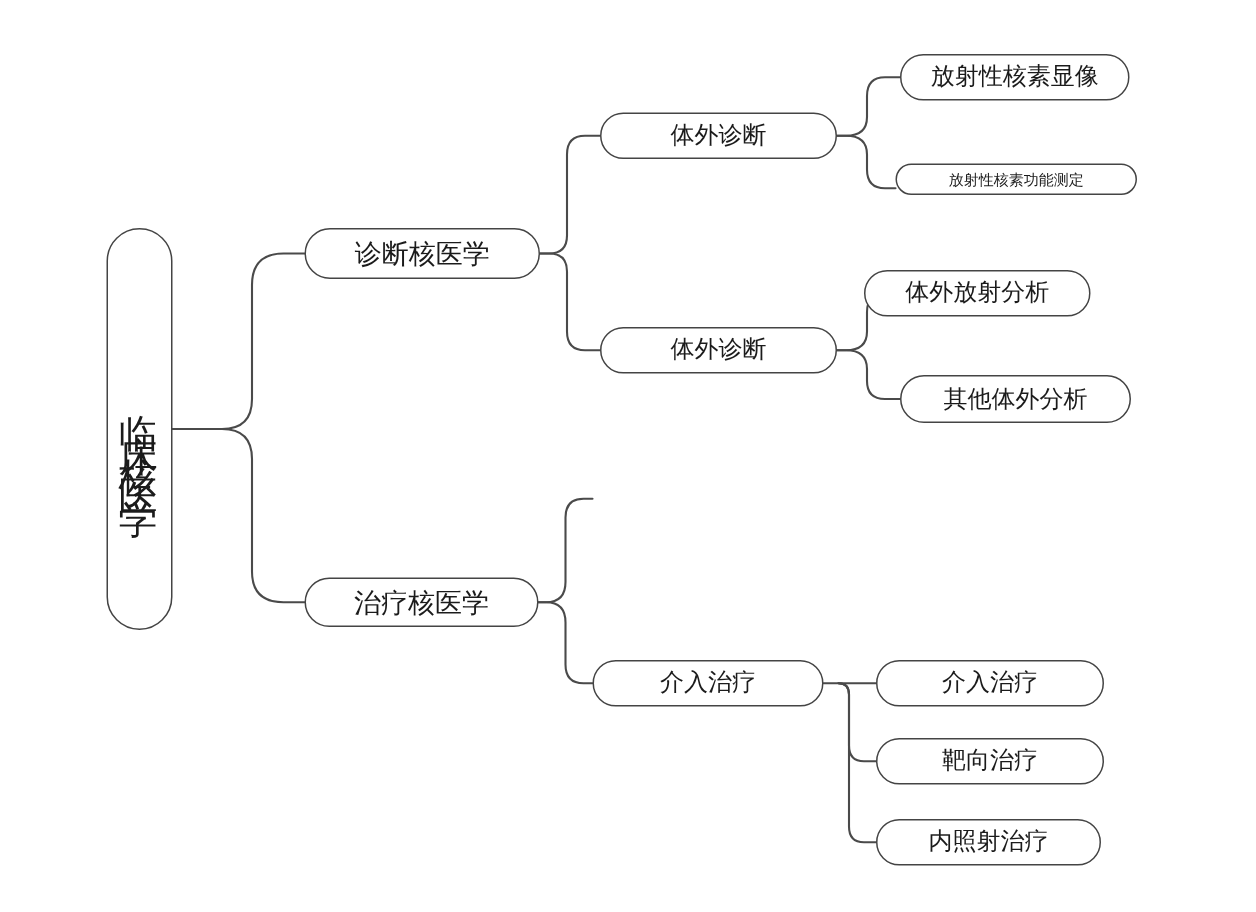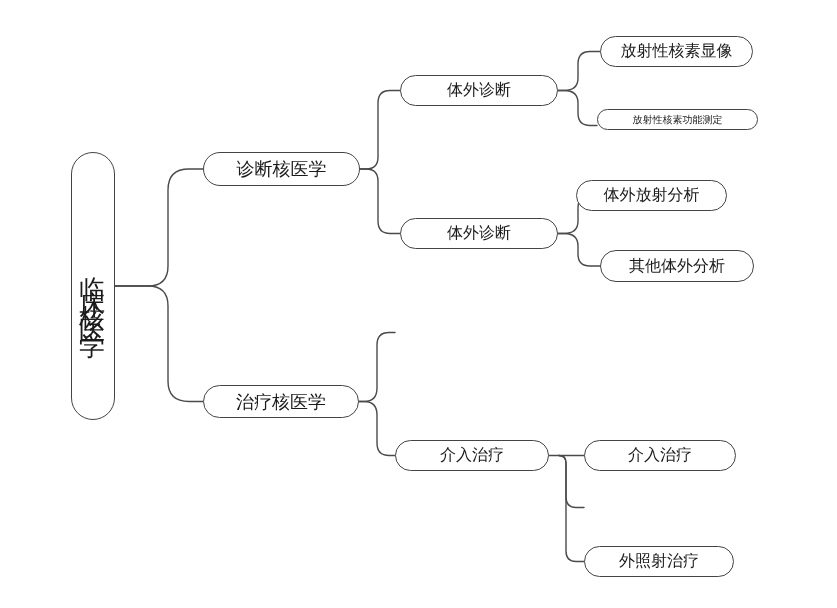--- a/index.html
+++ b/index.html
@@ -110,16 +110,17 @@
 
   <div class="node pill-h node-l3 node-radioassay">体外放射分析</div>
 
   <div class="node pill-h node-l3 node-otherassay">其他体外分析</div>
 
 
   <div class="node pill-h node-l3 node-internal">介入治疗</div>
 
   <div class="node pill-h node-l3 node-interv">介入治疗</div>
 
+  <div class="node pill-h node-l3 node-targeted">靶向治疗</div>
 
-  <div class="node pill-h node-l3 node-mediated">外照射治疗</div>
+  <div class="node pill-h node-l3 node-mediated">内照射治疗</div>
 
 </div>
 
 </body></html>

